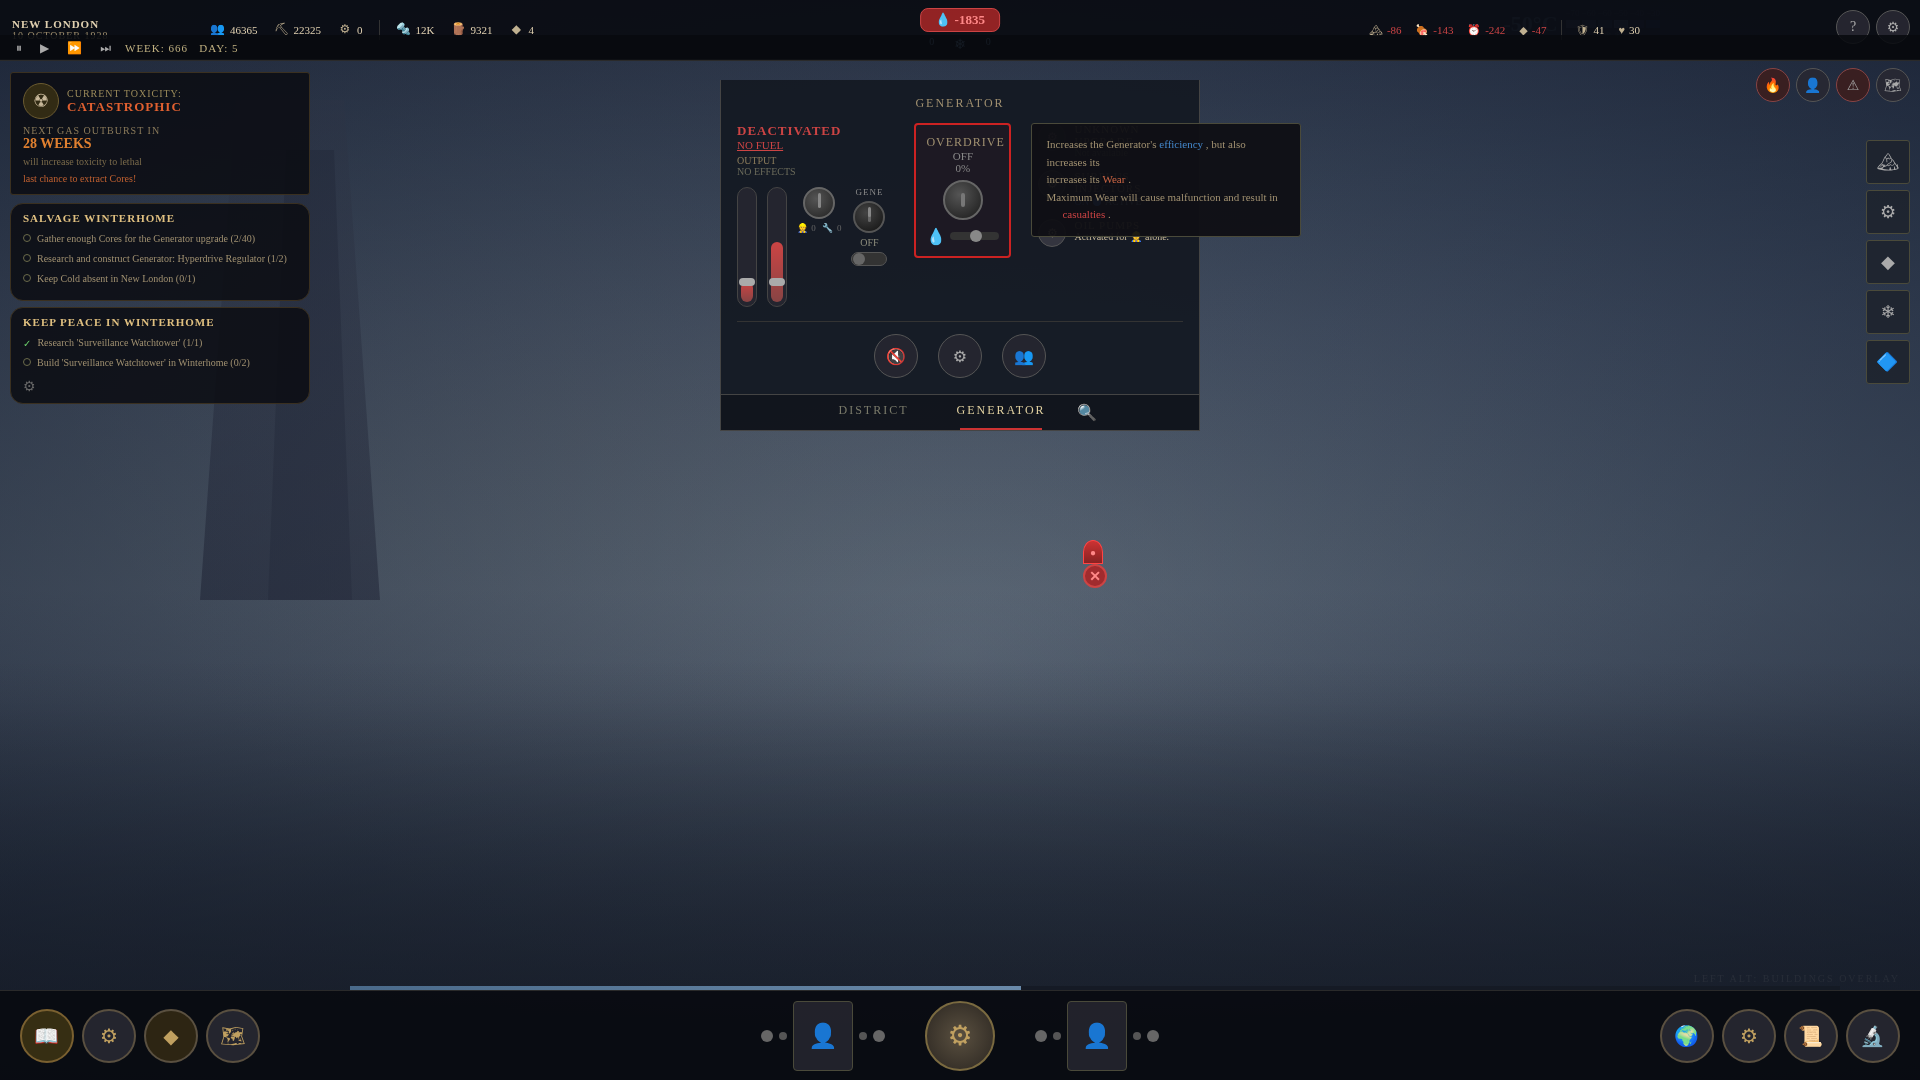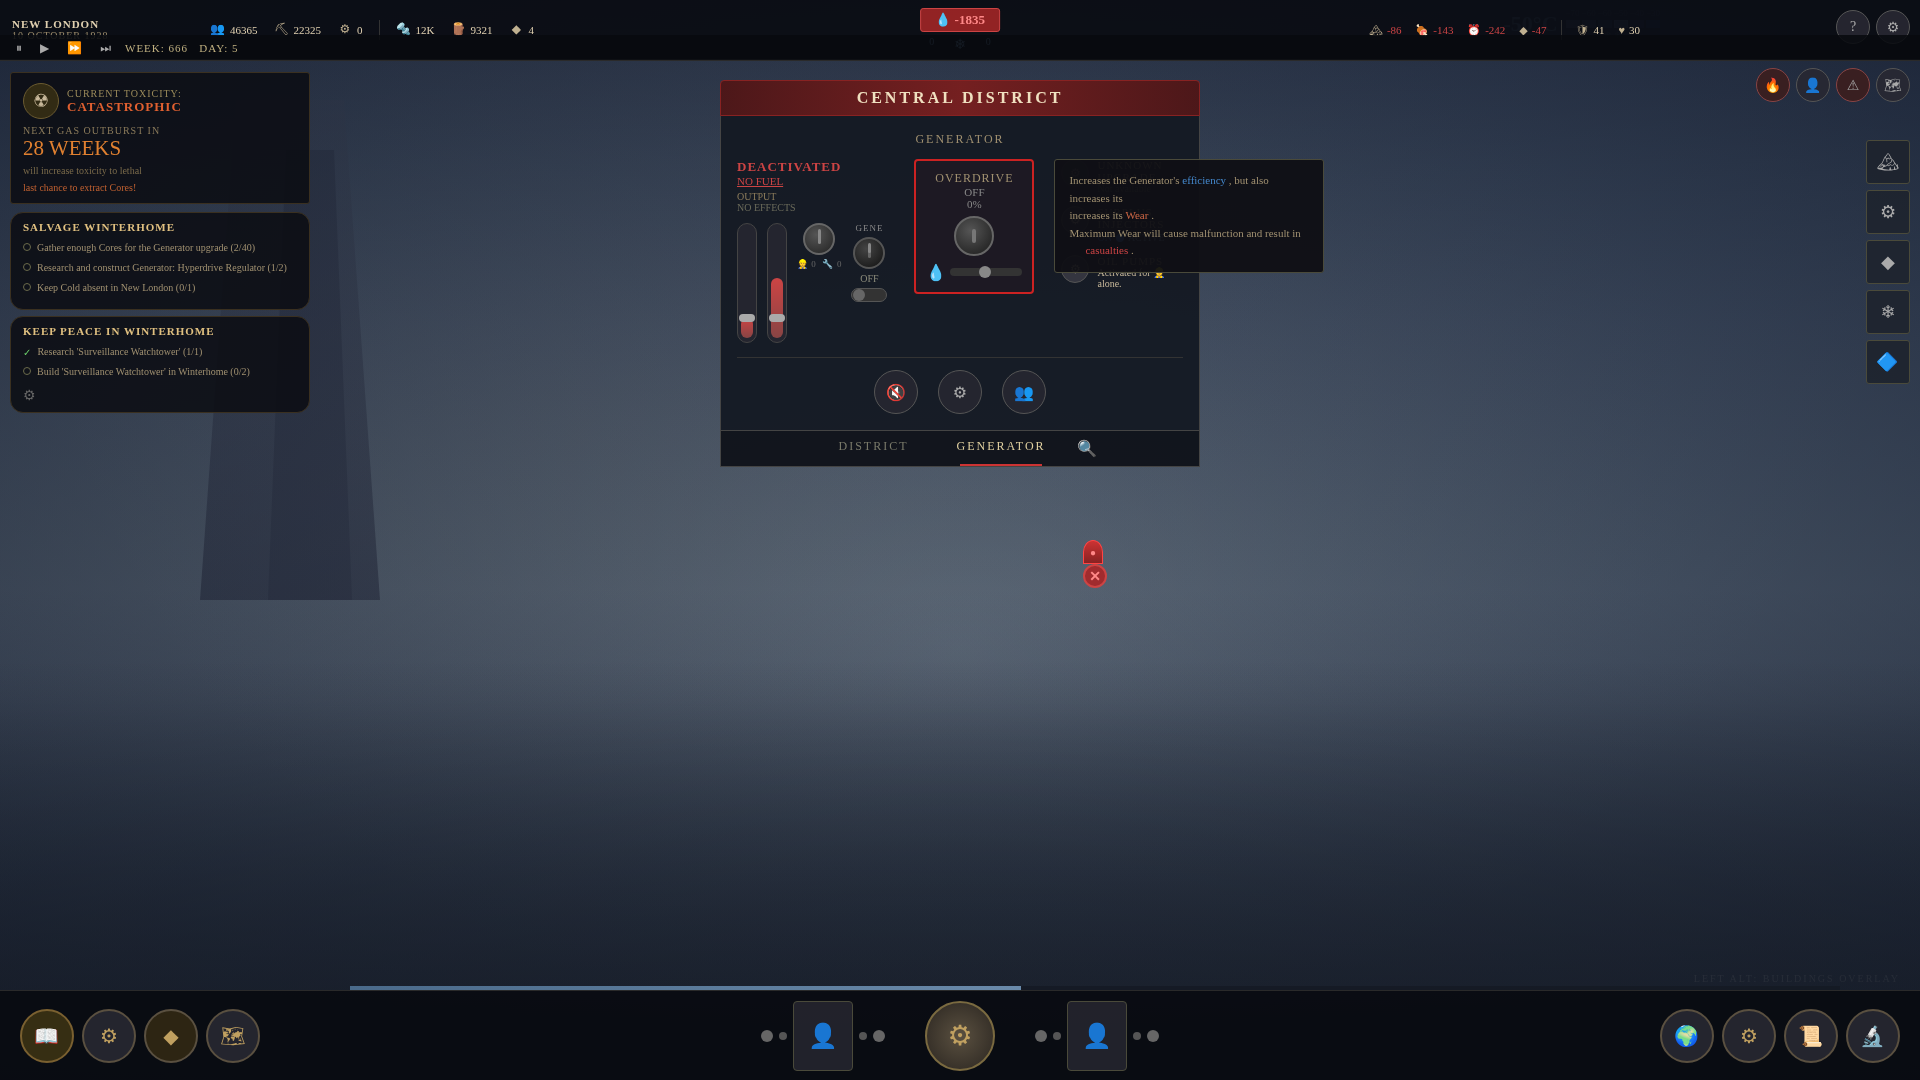--- a/index.html
+++ b/index.html
@@ -101,21 +101,21 @@
     .resource-val {
       color: #e0d0b0;
       font-size: 11px;
     }
 
     .resource-neg { color: #cc4444; }
 
     .heat-indicator {
       background: rgba(180,40,40,0.8);
       border: 1px solid #cc4444;
-      border-radius: 3px;
+      border-radius: 8px;
       padding: 3px 14px;
       font-size: 13px;
       color: #ff8888;
       font-weight: bold;
       margin-top: 4px;
     }
 
     .temp-display {
       position: absolute;
       right: 260px;
@@ -238,23 +238,23 @@
     }
 
     .tox-next {
       font-size: 10px;
       color: #8a7a5a;
       text-transform: uppercase;
       letter-spacing: 1px;
     }
 
     .tox-weeks {
-      font-size: 21px;
+      font-size: 14px;
       color: #e08030;
-      font-weight: normal;
+      font-weight: bold;
     }
 
     .tox-desc {
       font-size: 10px;
       color: #7a6a4a;
       margin-top: 4px;
     }
 
     .tox-warn {
       font-size: 10px;
@@ -536,21 +536,21 @@
     .status-on { font-size: 10px; color: #4488ff; }
     .status-text { font-size: 10px; color: #88aacc; }
 
     
     .overdrive-box {
       border: 2px solid #cc2222;
       background: rgba(30,25,35,0.9);
       padding: 10px;
       border-radius: 4px;
       text-align: center;
-      width: 120px;
+      width: 97px;
       position: relative;
     }
 
     .overdrive-label {
       font-size: 12px;
       color: #a09070;
       text-transform: uppercase;
       letter-spacing: 1px;
     }
 
@@ -987,23 +987,20 @@
       <span class="obj-text">Build 'Surveillance Watchtower' in Winterhome (0/2)</span>
     </div>
 
     <div style="margin-top:8px;display:flex;align-items:center;gap:4px;">
       <span style="font-size:14px;color:#666;">⚙</span>
     </div>
   </div>
 </div>
 
 <div class="central-panel">
-  <div class="district-header">
-    <span class="district-title">CENTRAL DISTRICT</span>
-  </div>
 
   <div class="generator-panel">
     <div class="generator-label">GENERATOR</div>
 
     <div class="gen-content">
 
       <div class="gen-left">
         <div class="gen-deactivated">DEACTIVATED</div>
         <div class="gen-no-fuel">NO FUEL</div>
         <div class="gen-output">OUTPUT</div>

